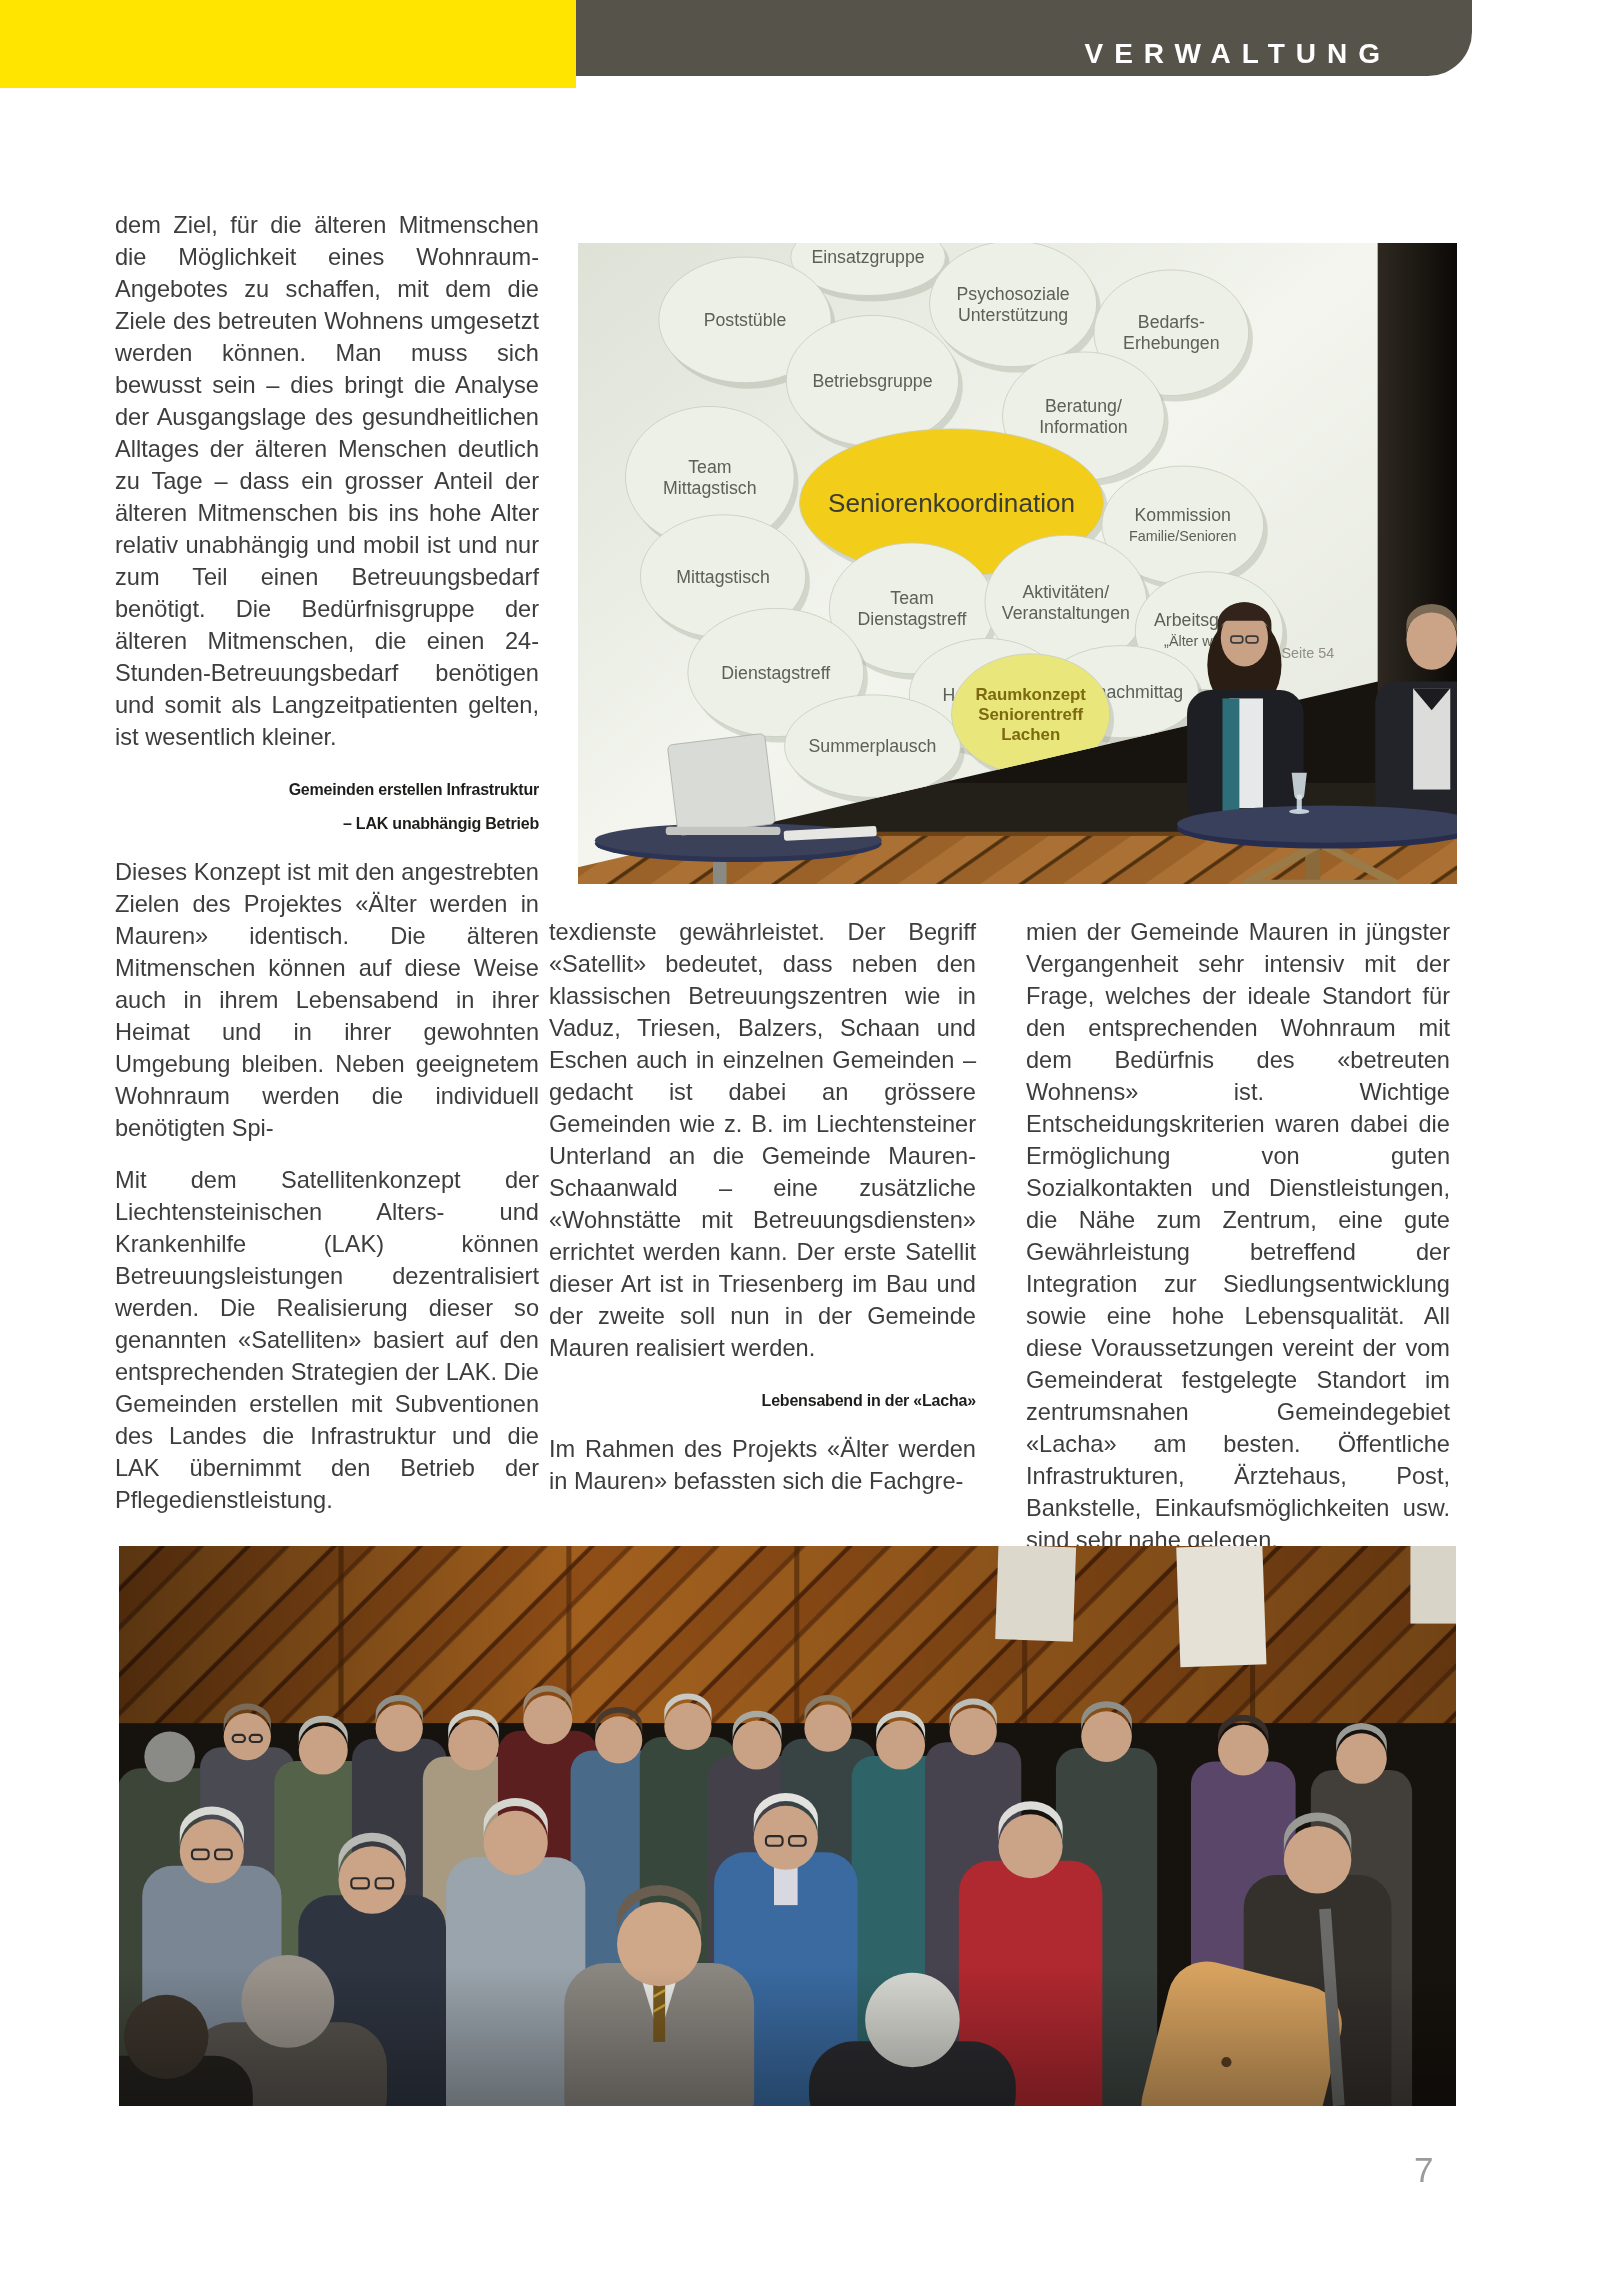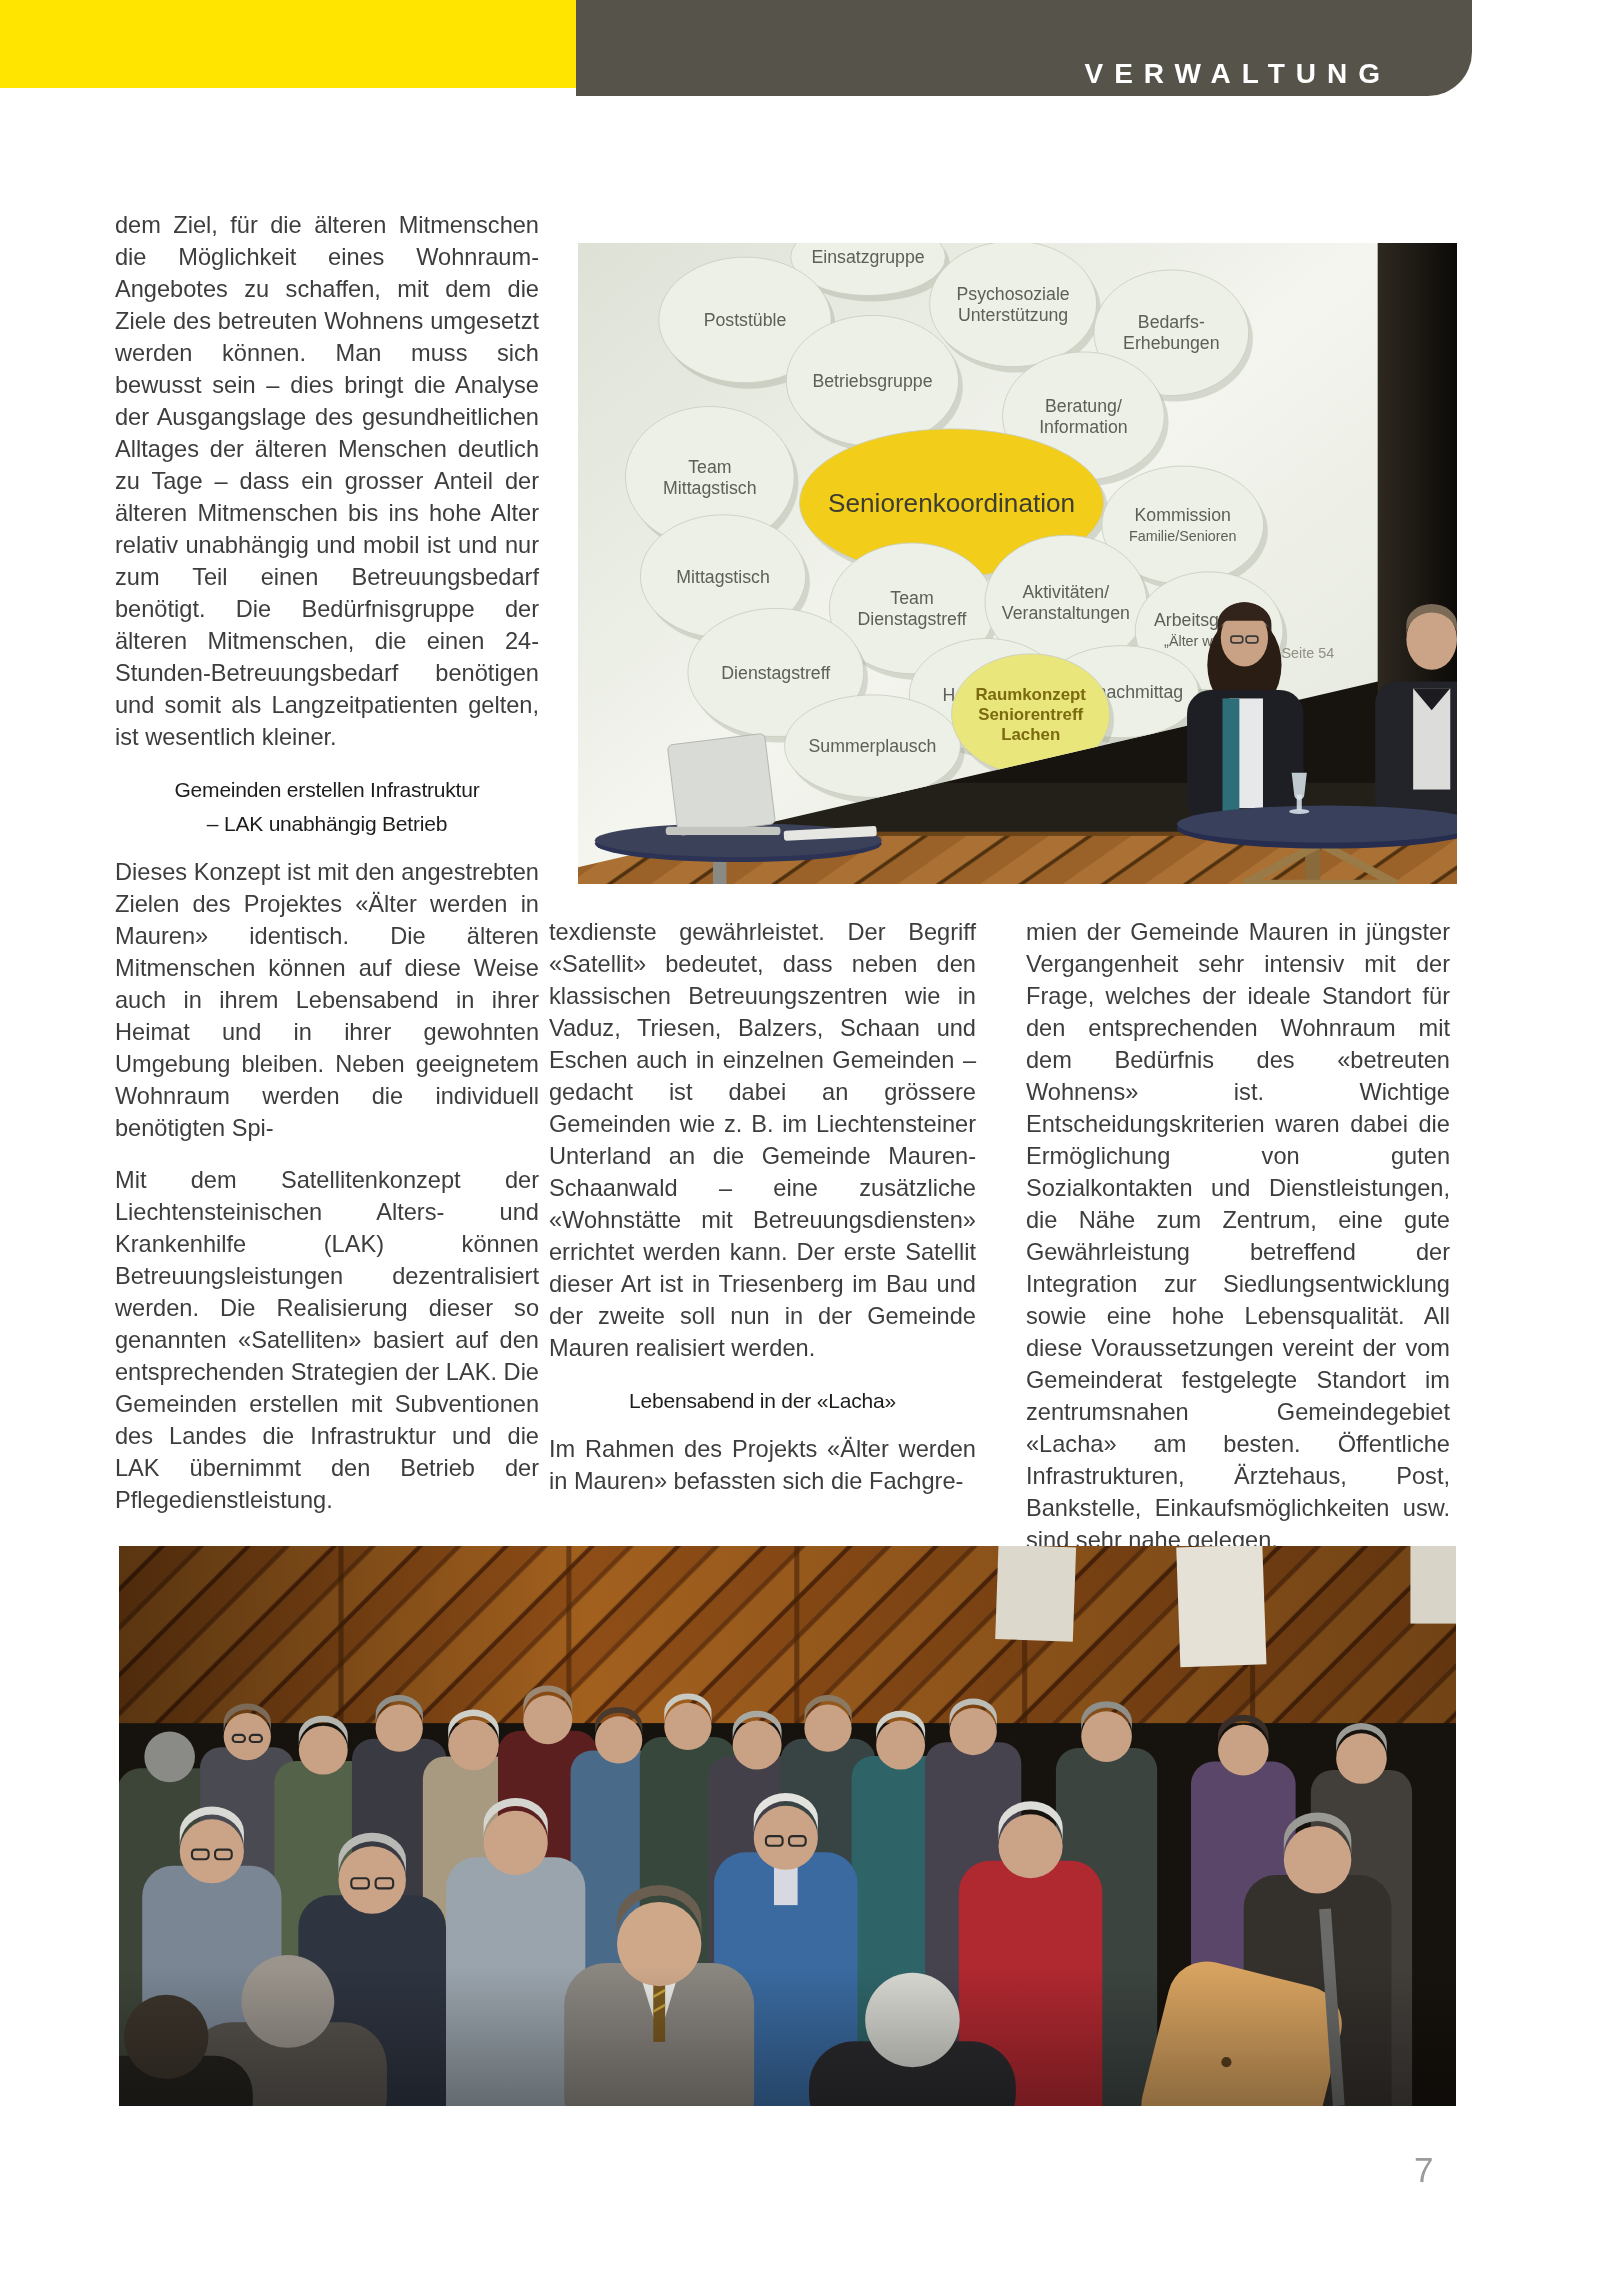--- a/index.html
+++ b/index.html
@@ -1,27 +1,27 @@
 <!DOCTYPE html>
 <html style="font-size:13.5px"><head>
 <meta charset="utf-8">
 <style>
   html,body{margin:0;padding:0;background:#ffffff;}
   .page{position:relative;width:1620px;height:2273px;background:#ffffff;overflow:hidden;
         font-family:"Liberation Sans",sans-serif;}
   
   .hdr-yellow{position:absolute;left:0;top:0;width:576px;height:88px;background:#ffe500;}
-  .hdr-bar{position:absolute;left:576px;top:0;width:896px;height:96px;background:#56534a;
+  .hdr-bar{position:absolute;left:576px;top:0;width:896px;height:76px;background:#56534a;
            border-bottom-right-radius:44px;display:flex;align-items:flex-end;justify-content:flex-end;
            box-sizing:border-box;padding:0 81px 8.4px 0;}
   .hdr-title{color:#ffffff;font-size:28px;font-weight:bold;letter-spacing:11px;line-height:1;}
   
   .col{position:absolute;font-size:23.6px;line-height:32px;color:#3d3d3d;text-align:justify;}
   .col p{margin:0 0 20px 0;}
-  .col h2{font-size:21px;line-height:34px;color:#1d1d1b;font-weight:normal;text-align:center;
+  .col h2{font-size:16px;line-height:34px;color:#1d1d1b;font-weight:bold;text-align:right;
           margin:6.8px 0 15px 0;letter-spacing:-0.2px;}
   .col h2 span{display:block;}
   .col1{left:115px;top:209px;width:424px;}
   .col2{left:549px;top:916px;width:427px;}
   .col3{left:1026px;top:916px;width:424px;}
   
   figure{margin:8px;position:absolute;}
   #photo1{left:570px;top:235px;width:879px;height:641px;}
   #photo2{left:111px;top:1538px;width:1337px;height:560px;}
   figure svg{display:block;width:100%;height:100%;}

